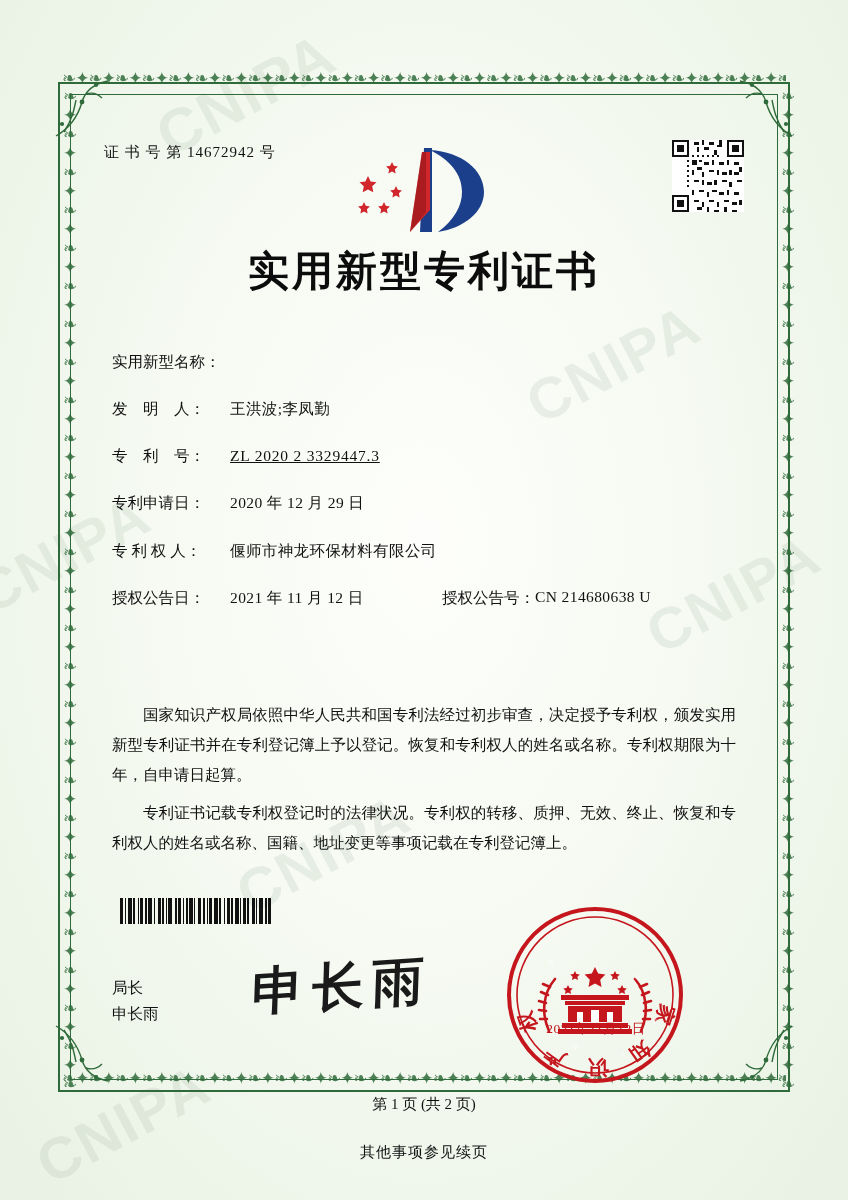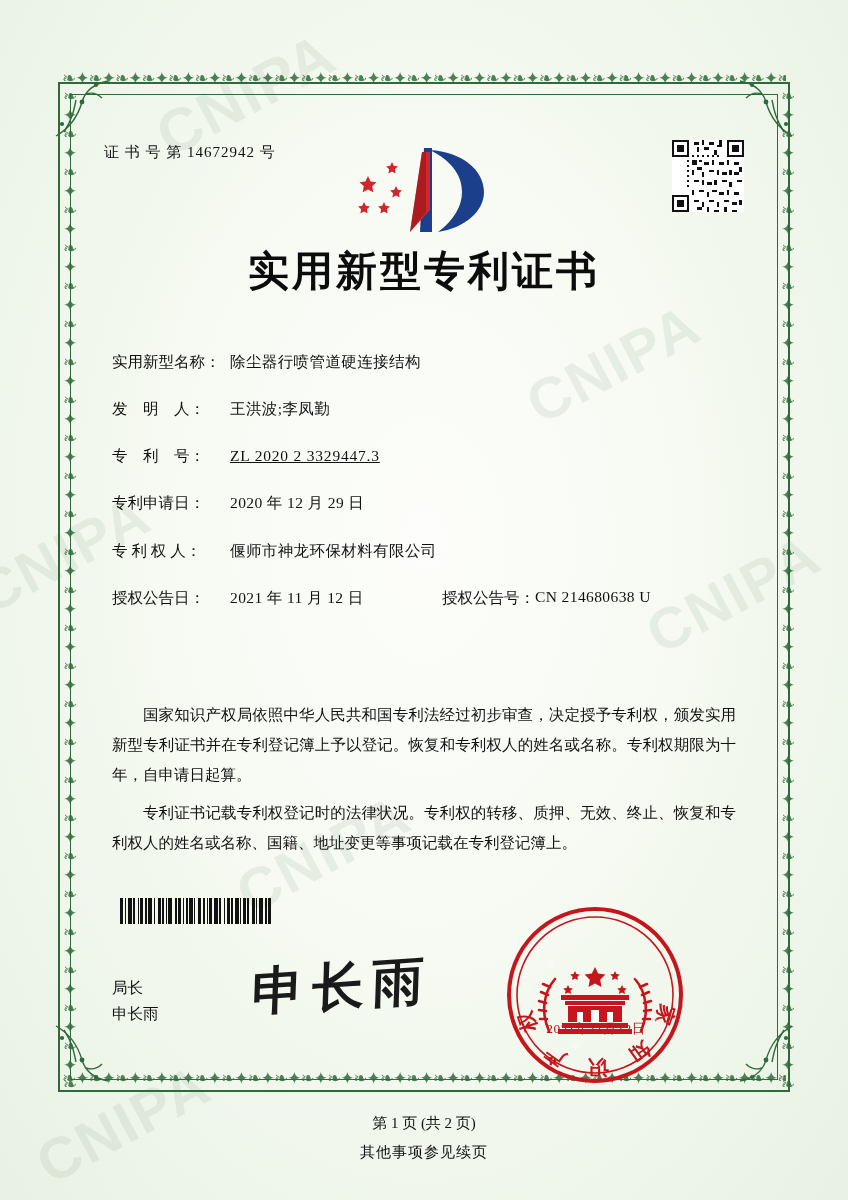--- a/index.html
+++ b/index.html
@@ -250,21 +250,20 @@
   }
 
   
   .page-no {
     position: absolute;
     left: 0; right: 0;
     top: 1095px;
     text-align: center;
     font-size: 15px;
     color: #111;
-    margin-top: 19px;
   }
   .footer-note {
     position: absolute;
     left: 0; right: 0;
     top: 1143px;
     text-align: center;
     font-size: 15px;
     color: #111;
     letter-spacing: 1px;
   }
@@ -451,21 +450,20 @@
       </g>
     </svg>
   </div>
 
   <div class="title">实用新型专利证书</div>
 
   <div class="fields">
 
     <div class="field">
       <span class="lbl">实用新型名称：</span>
-      <span class="val">除尘器行喷管道硬连接结构</span>
     </div>
 
     <div class="field">
       <span class="lbl">发　明　人：</span>
       <span class="val">王洪波;李凤勤</span>
     </div>
 
     <div class="field">
       <span class="lbl">专　利　号：</span>
       <span class="val mono">ZL 2020 2 3329447.3</span>

